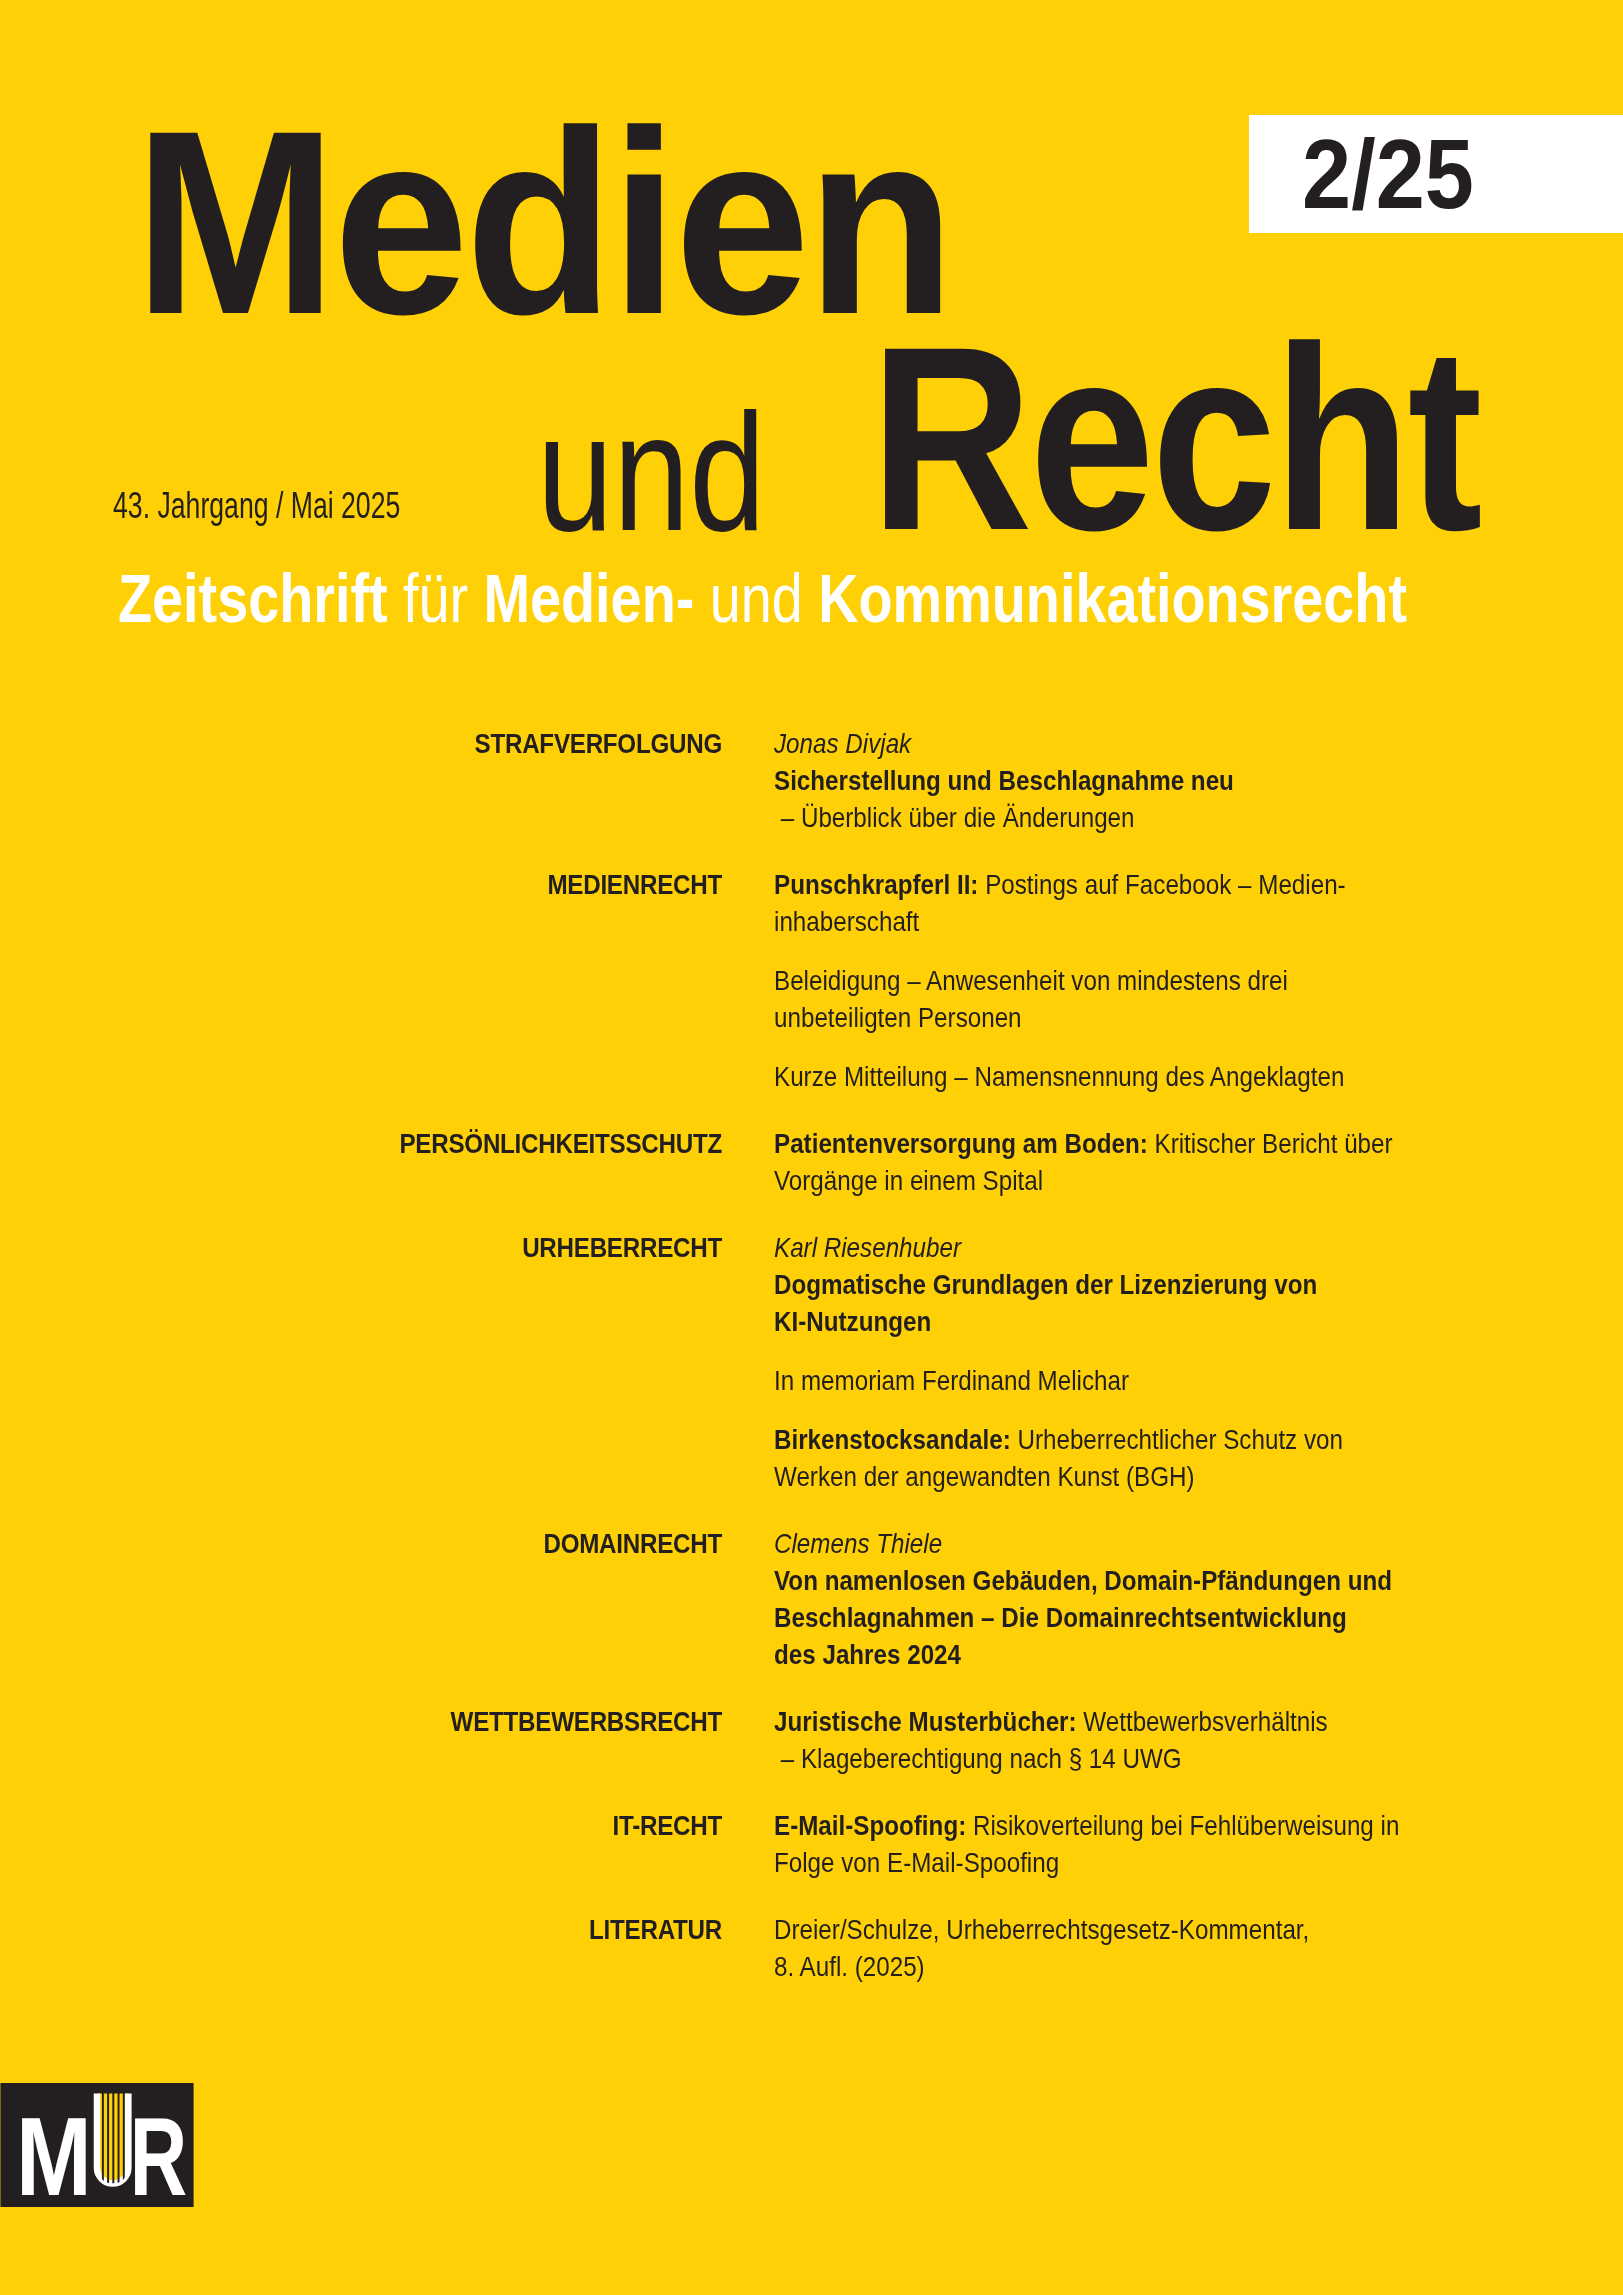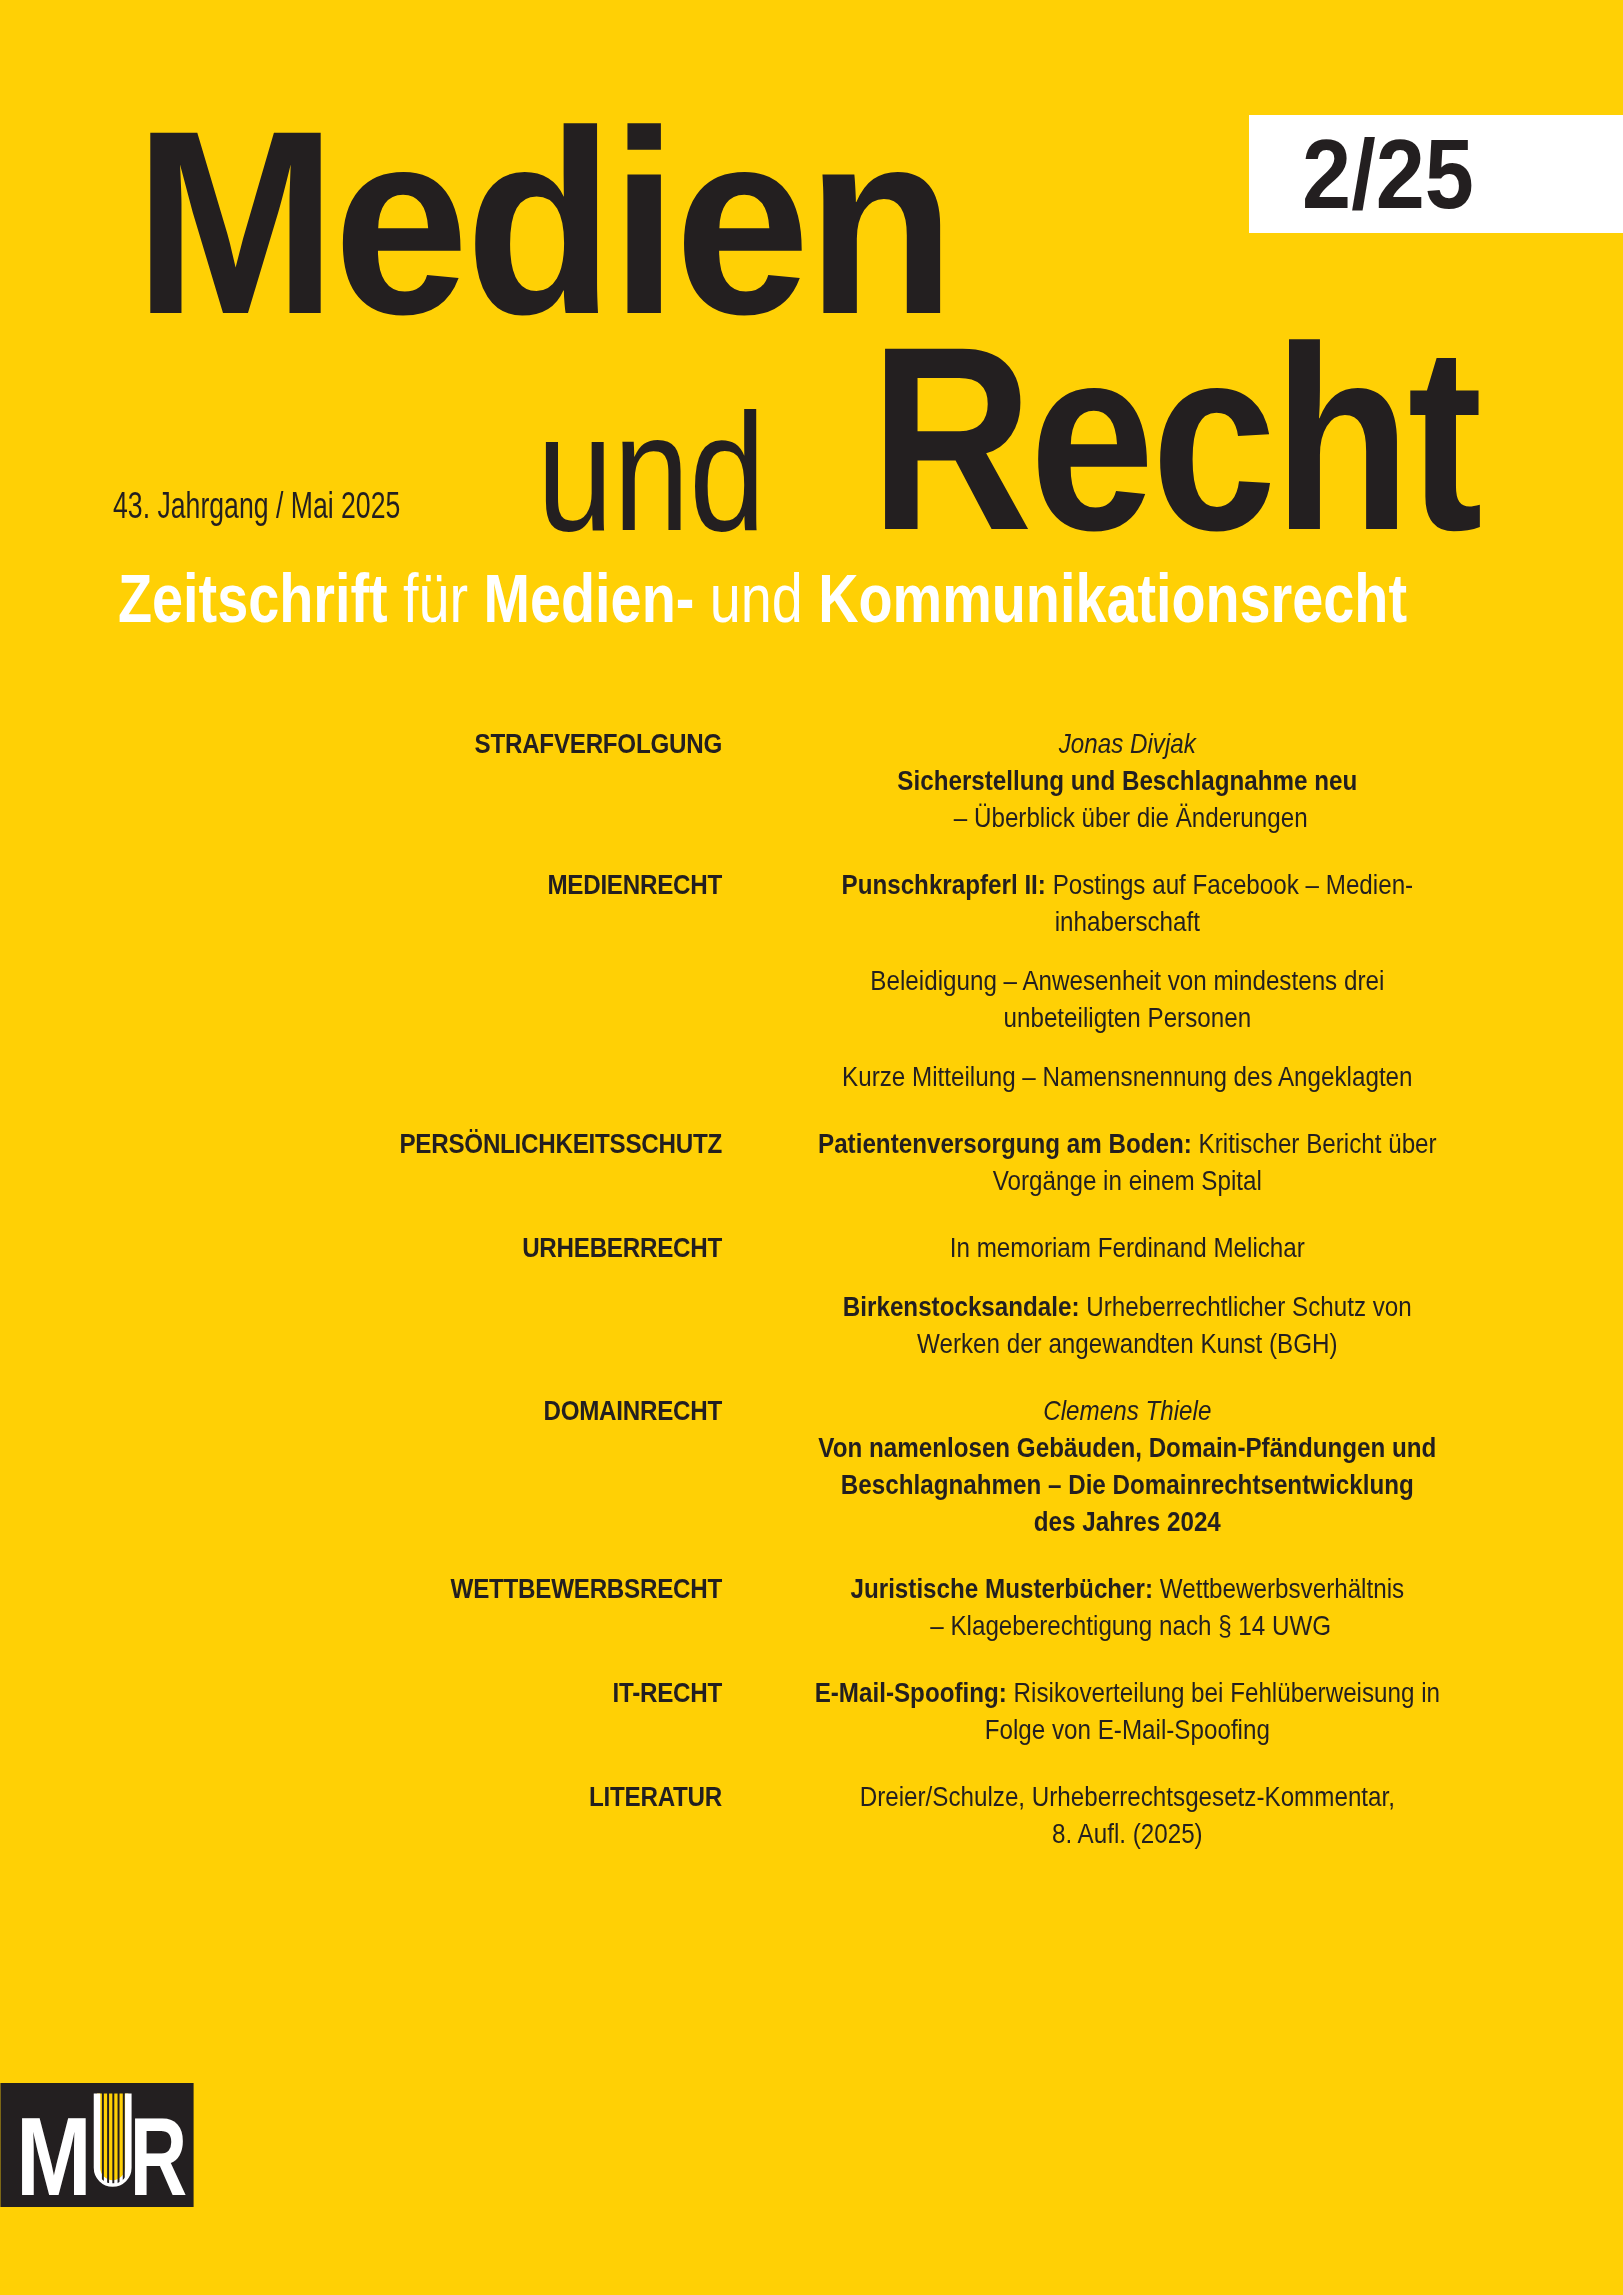--- a/index.html
+++ b/index.html
@@ -24,21 +24,21 @@
           transform:scaleX(.72);transform-origin:0 0;white-space:nowrap;}
   .subtitle{position:absolute;left:118px;top:564px;font-size:68px;line-height:68px;color:#FFFFFF;
             font-weight:bold;transform:scaleX(.82);transform-origin:0 0;white-space:nowrap;}
   .subtitle .r{font-weight:400;}
   
   .toc{position:absolute;left:0;top:725px;width:1577px;}
   .toc-section{display:grid;grid-template-columns:722px 1fr;column-gap:52px;margin-bottom:30px;}
   .toc-section:last-child{margin-bottom:16px;}
   .toc-cat{font-weight:bold;font-size:27.5px;line-height:37px;text-align:right;letter-spacing:-0.3px;
            transform:scaleX(.88);transform-origin:100% 0;white-space:nowrap;}
-  .toc-item{margin-bottom:22px;text-align:center;}
+  .toc-item{margin-bottom:22px;}
   .toc-item:last-child{margin-bottom:0;}
   .toc-line{font-size:27.5px;line-height:37px;white-space:nowrap;
             transform:scaleX(.88);transform-origin:0 0;}
   .toc-line .run-b{font-weight:bold;}
   .toc-line.italic{font-style:italic;}
   
   .logo{position:absolute;left:0;top:2083px;width:194px;height:124px;}
 </style>
 </head>
 <body>
@@ -94,20 +94,25 @@
         <div class="toc-item">
           <div class="toc-line"><span class="run-b">Patientenversorgung am Boden:</span><span class="run-r"> Kritischer Bericht über</span></div>
           <div class="toc-line"><span class="run-b"></span><span class="run-r">Vorgänge in einem Spital</span></div>
         </div>
       </div>
     </section>
 
     <section class="toc-section">
       <div class="toc-cat">URHEBERRECHT</div>
       <div class="toc-items">
+        <div class="toc-item">
+          <div class="toc-line italic">Karl Riesenhuber</div>
+          <div class="toc-line"><span class="run-b">Dogmatische Grundlagen der Lizenzierung von</span><span class="run-r"></span></div>
+          <div class="toc-line"><span class="run-b">KI-Nutzungen</span><span class="run-r"></span></div>
+        </div>
         <div class="toc-item">
           <div class="toc-line"><span class="run-b"></span><span class="run-r">In memoriam Ferdinand Melichar</span></div>
         </div>
         <div class="toc-item">
           <div class="toc-line"><span class="run-b">Birkenstocksandale:</span><span class="run-r"> Urheberrechtlicher Schutz von</span></div>
           <div class="toc-line"><span class="run-b"></span><span class="run-r">Werken der angewandten Kunst (BGH)</span></div>
         </div>
       </div>
     </section>
 

